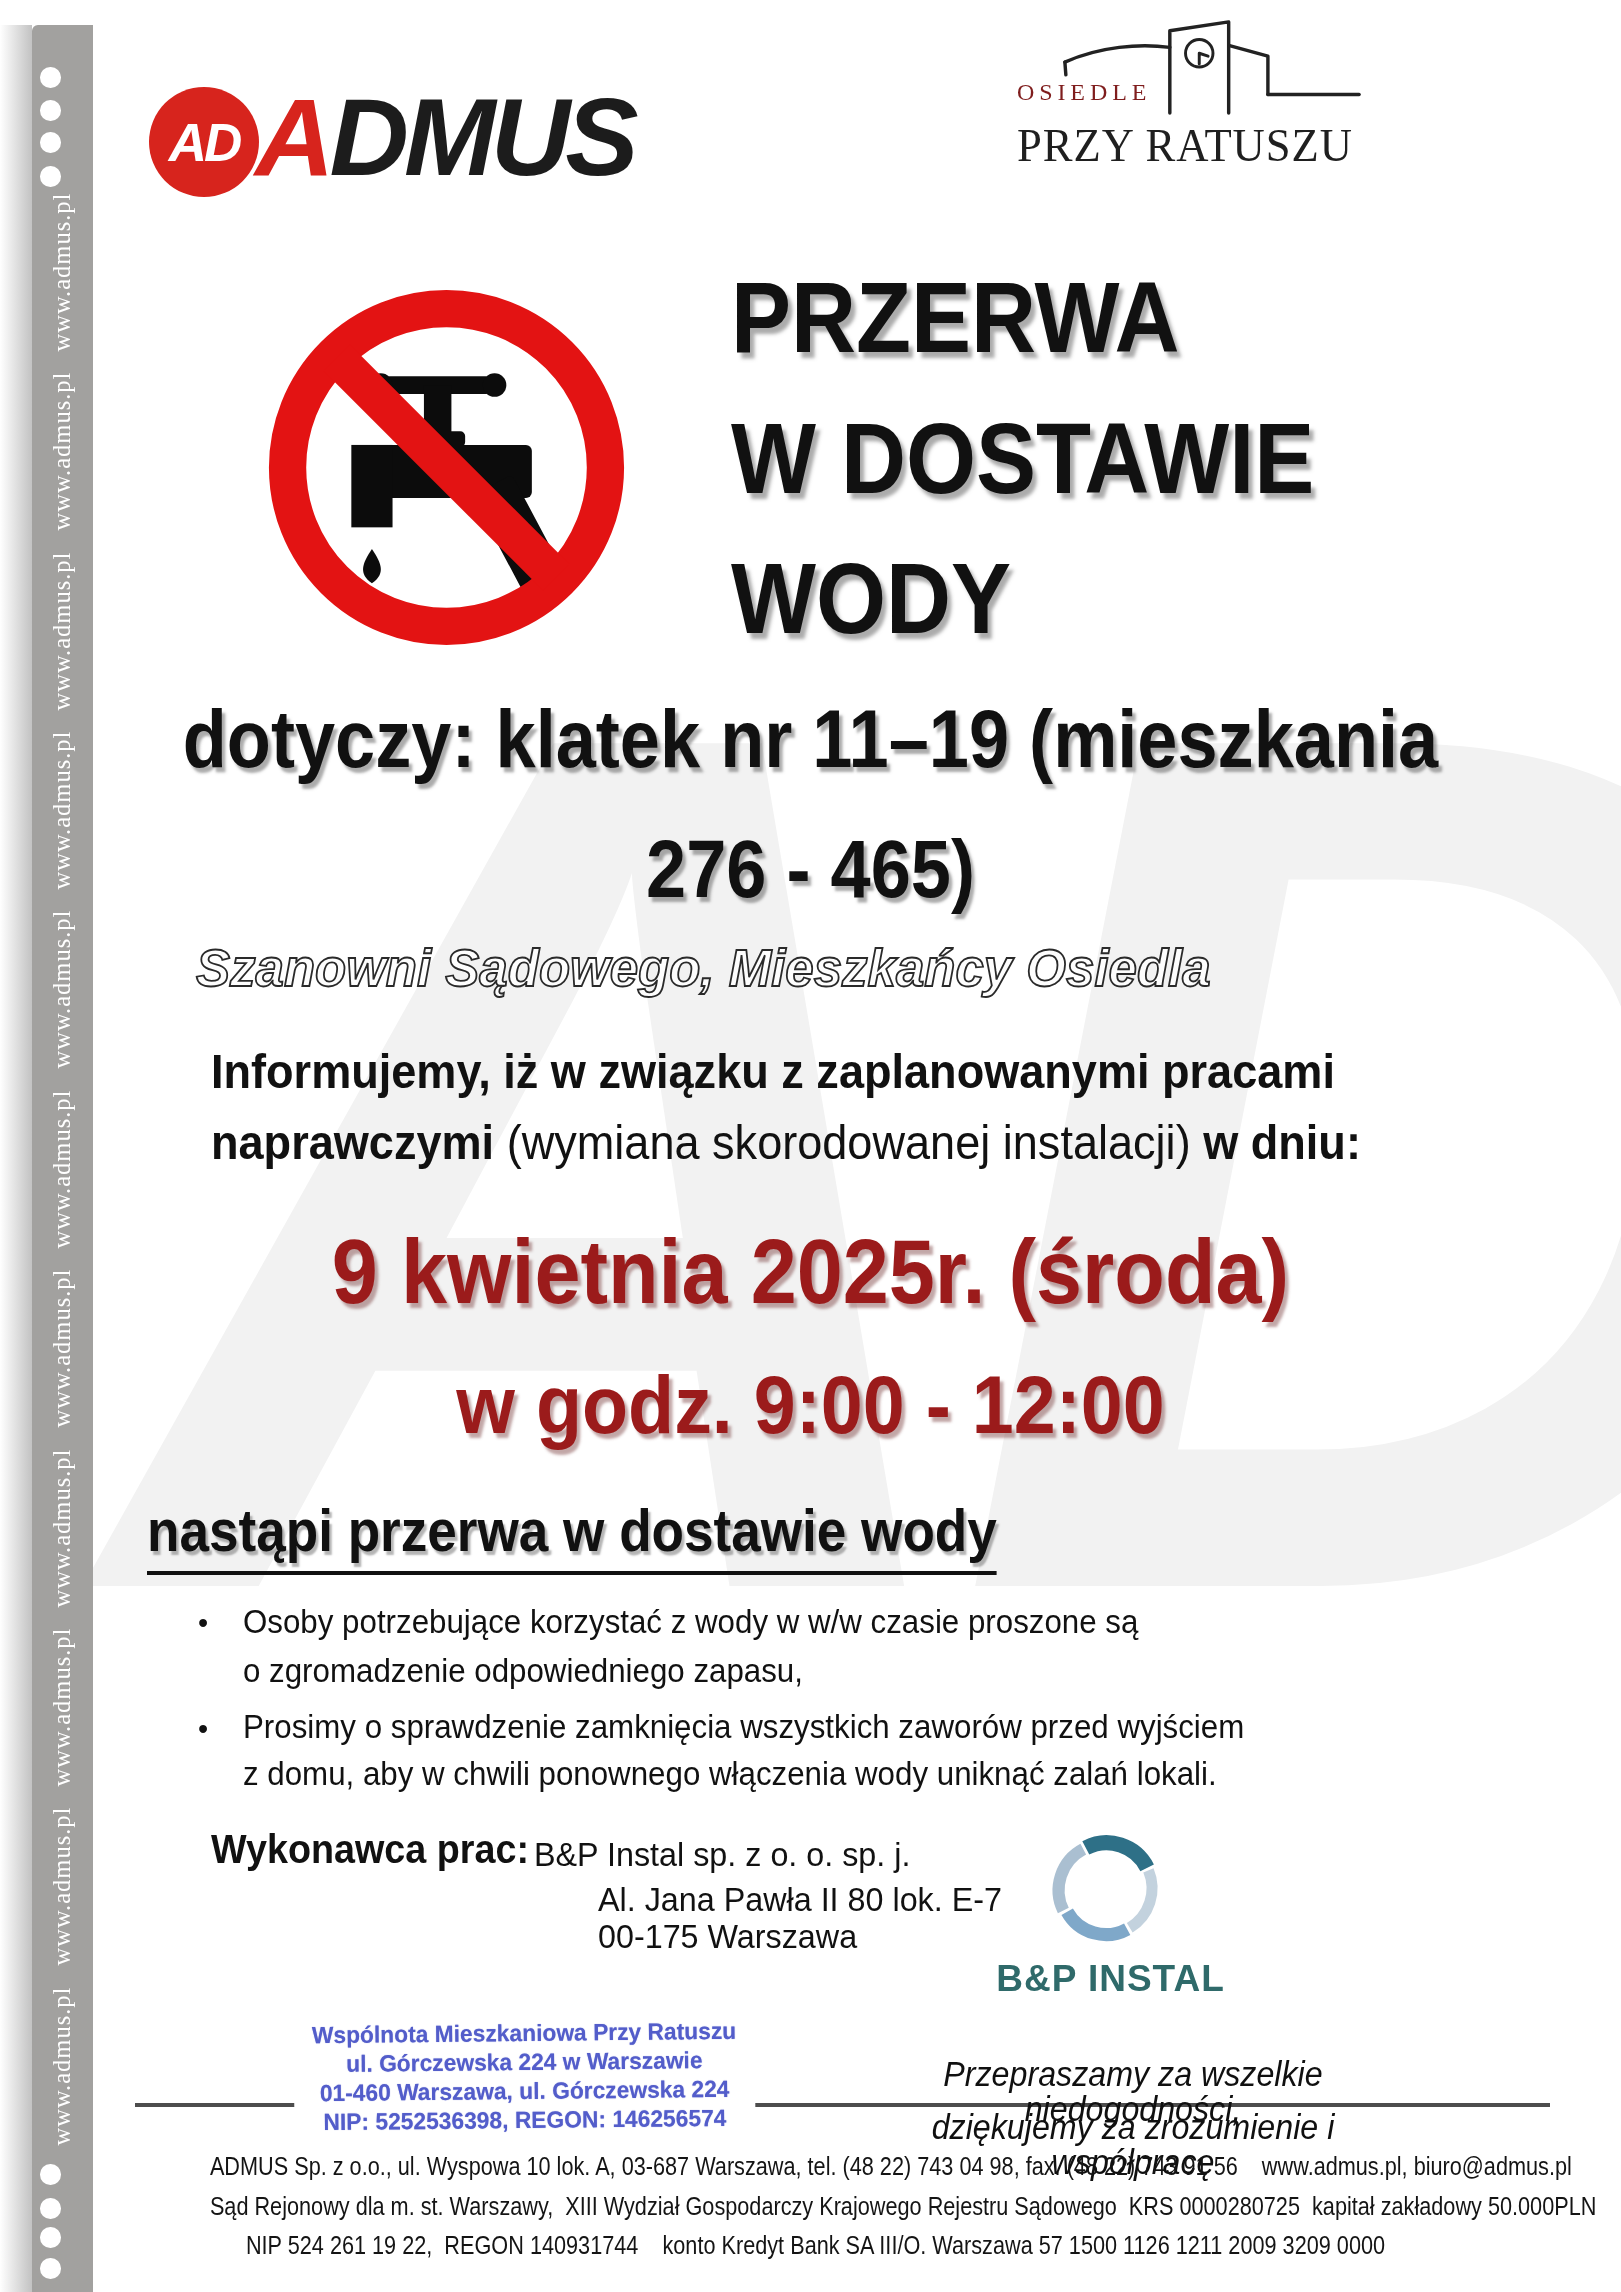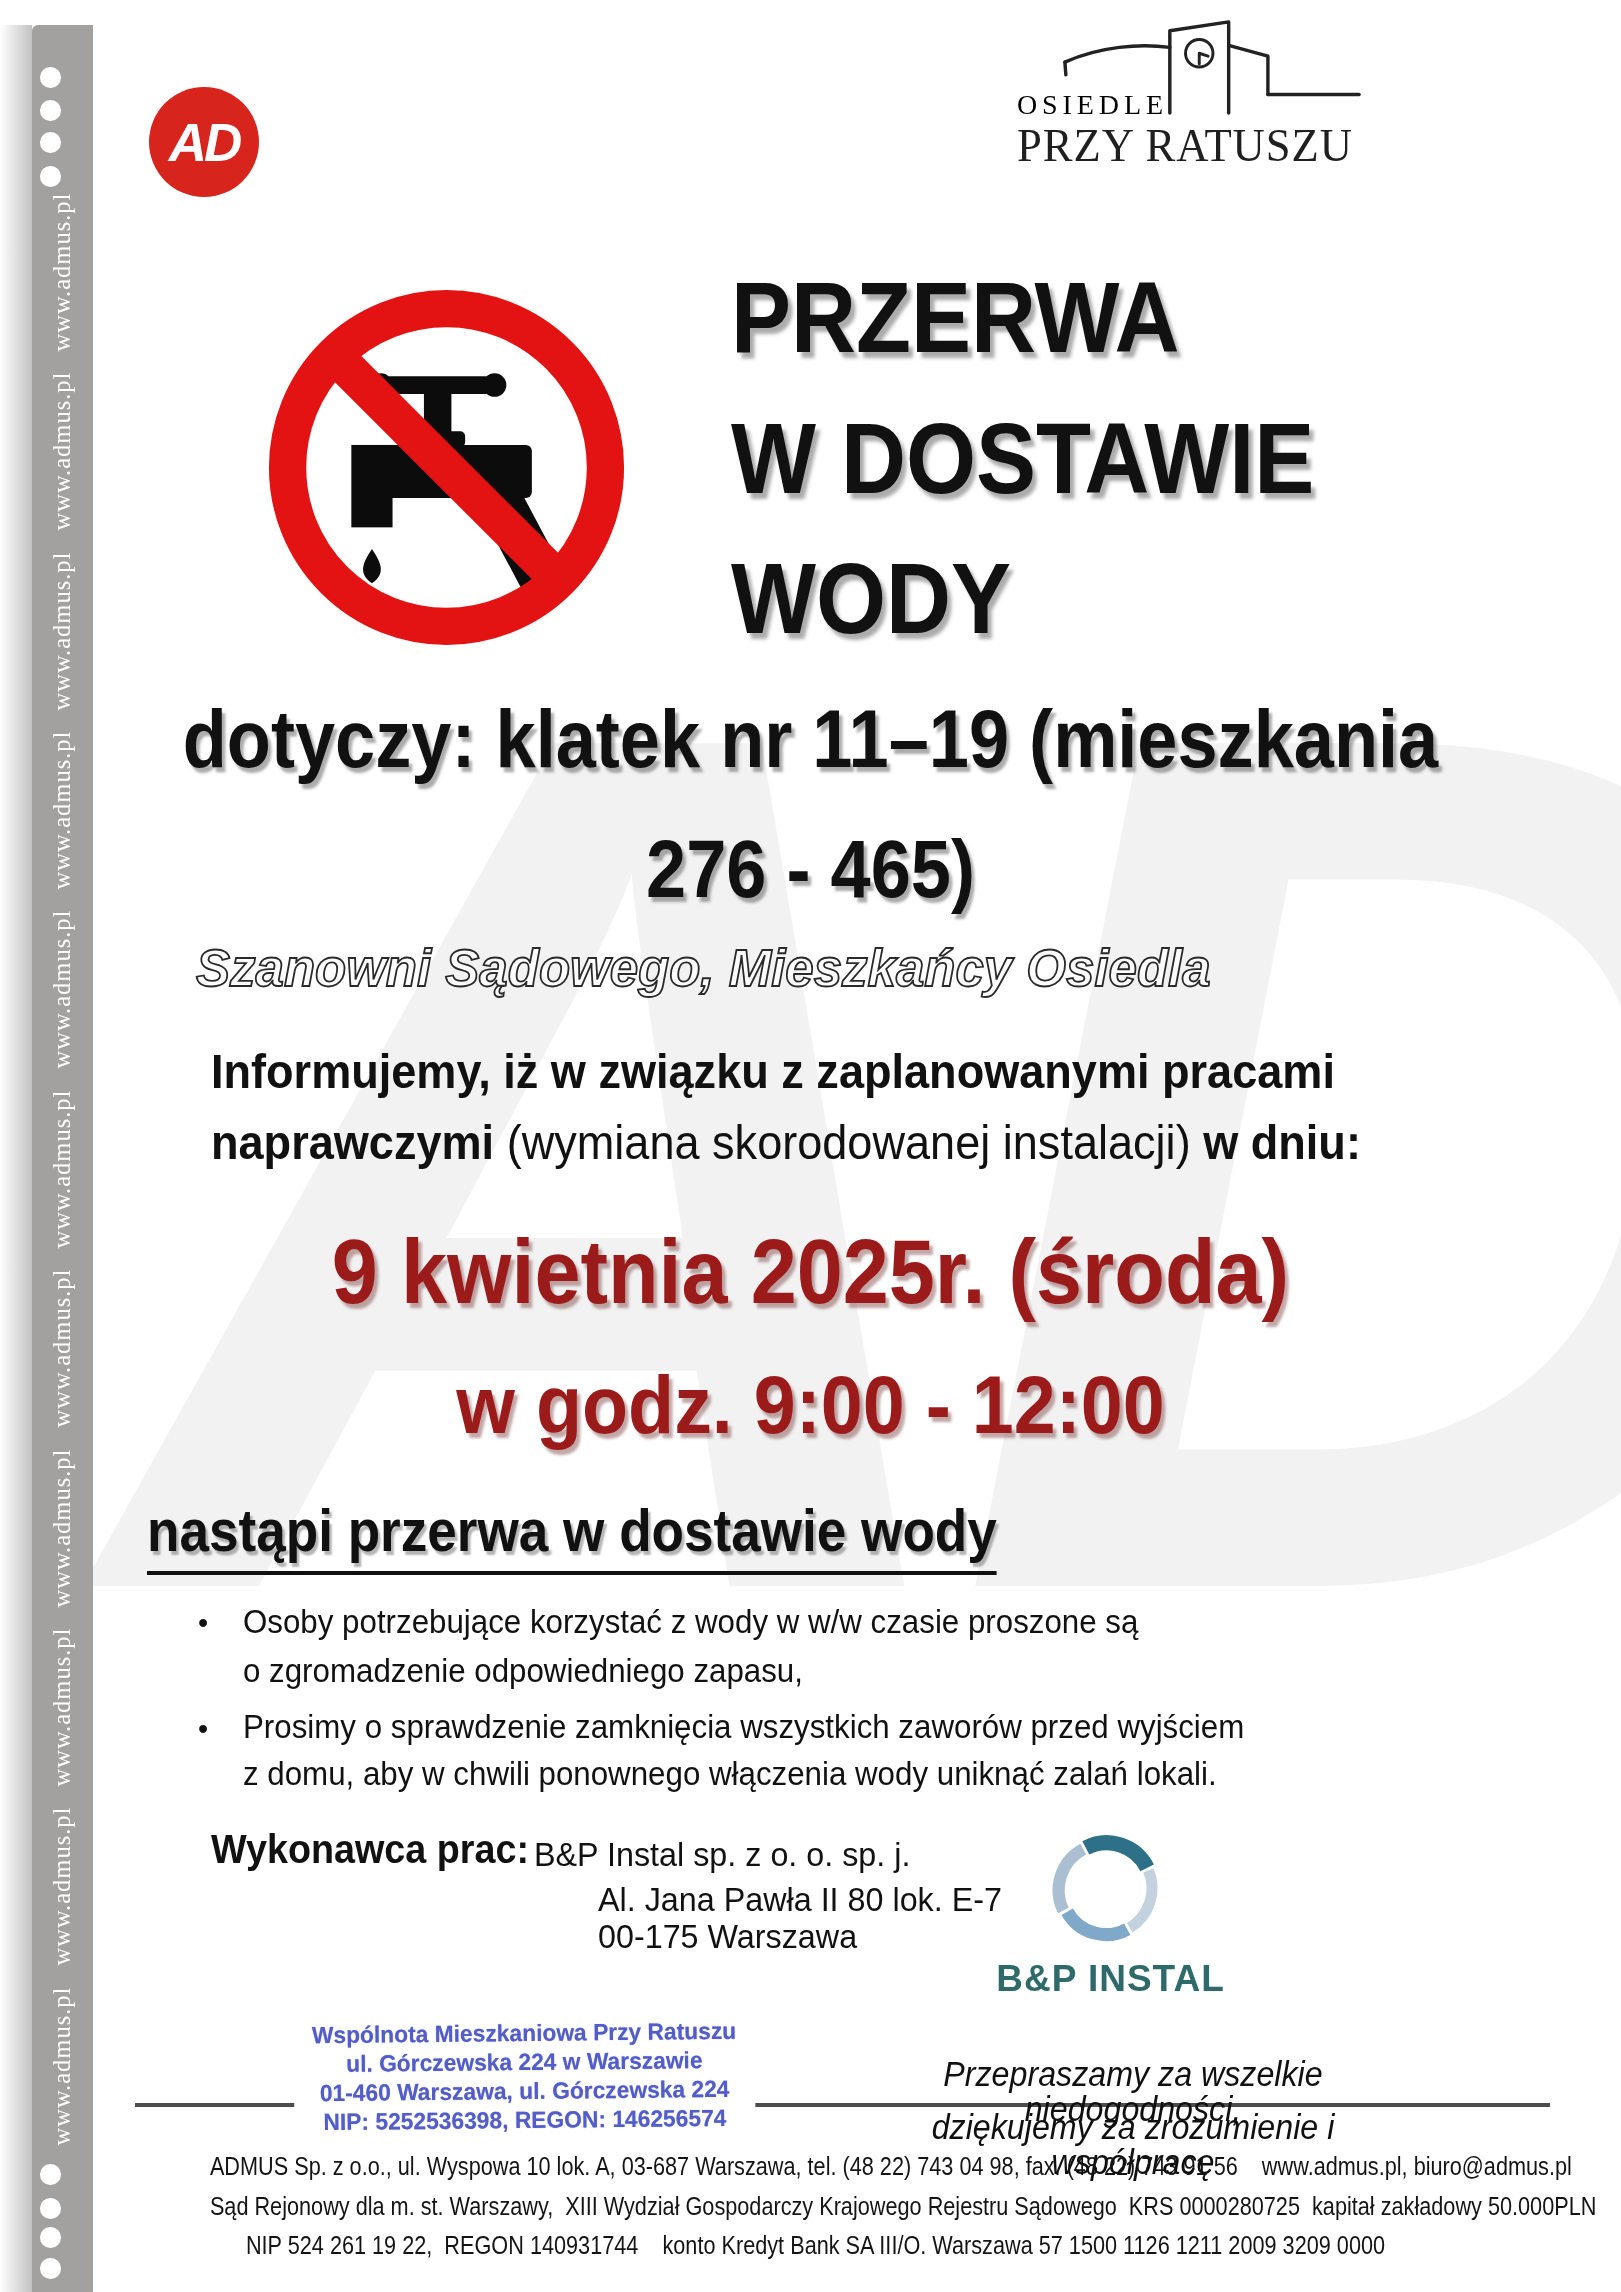--- a/index.html
+++ b/index.html
@@ -20,22 +20,22 @@
   .side-run span{transform:rotate(-90deg);white-space:nowrap;color:#ffffff;
                  font-family:"Liberation Serif",serif;font-size:24.5px;letter-spacing:1px;}
   
   #admus-circle{left:149px;top:87px;width:110px;height:110px;border-radius:50%;background:#d7241d;
                 display:flex;align-items:center;justify-content:center;z-index:4;}
   #admus-circle span{color:#fff;font-weight:bold;font-style:italic;font-size:53px;letter-spacing:-2.9px;}
   #admus-brand{left:255px;top:82px;font-size:110px;font-weight:bold;font-style:italic;
                letter-spacing:-4.9px;z-index:4;}
   #admus-brand .a{color:#d7241d;} #admus-brand .rest{color:#1c1c1c;}
   #osiedle-logo{left:1059px;top:15.7px;z-index:4;}
-  #osiedle-line1{left:1017px;top:91px;font-family:"Liberation Serif",serif;font-size:28px;
-                 letter-spacing:4.9px;color:#000000;}
+  #osiedle-line1{left:1017px;top:80px;font-family:"Liberation Serif",serif;font-size:24px;
+                 letter-spacing:4.9px;color:#7f1d1d;}
   #osiedle-line2{left:1017px;top:123px;font-family:"Liberation Serif",serif;font-size:46px;
                  letter-spacing:1px;color:#1f1f1f;transform:scaleX(0.97);transform-origin:left center;}
   
   #no-water-sign{left:265px;top:286px;z-index:4;}
   
   .title-line{left:731px;font-size:100px;font-weight:bold;transform:scaleX(0.9);
               transform-origin:left center;text-shadow:4.9px 5.9px 3.9px rgba(90,90,90,0.5);z-index:4;}
   #title1{top:267px;} #title2{top:408px;} #title3{top:548px;}
   .center-band{left:94px;width:1433px;text-align:center;z-index:4;}
   .scope-line{font-size:82px;font-weight:bold;transform:scaleX(0.88);transform-origin:center;
@@ -130,20 +130,21 @@
         <span>www.admus.pl</span>
       </div>
       <div class="side-run" style="top: 1990px;">
         <span>www.admus.pl</span>
       </div>
     </div>
 
   <div class="abs" id="admus-circle">
     <span>AD</span>
   </div>
+  <div class="abs" id="admus-brand"><span class="a">A</span><span class="rest">DMUS</span></div>
 
   <div class="abs" id="osiedle-logo">
     <svg width="306" height="102" viewBox="0 0 312 104">
       <g fill="none" stroke="#222" stroke-width="3.5" stroke-linecap="round" stroke-linejoin="round">
         <path d="M 6,47 C 42,31 82,28 113,32"></path>
         <path d="M 6,47 L 7,60"></path>
         <path d="M 113,99 L 113,15 L 173,6 L 173,99"></path>
         <circle cx="143" cy="38" r="14" stroke-width="3"></circle>
         <path d="M 143,38 L 143,49 M 143,38 L 152,41" stroke-width="3"></path>
         <path d="M 173,30 L 213,41 L 213,80"></path>

